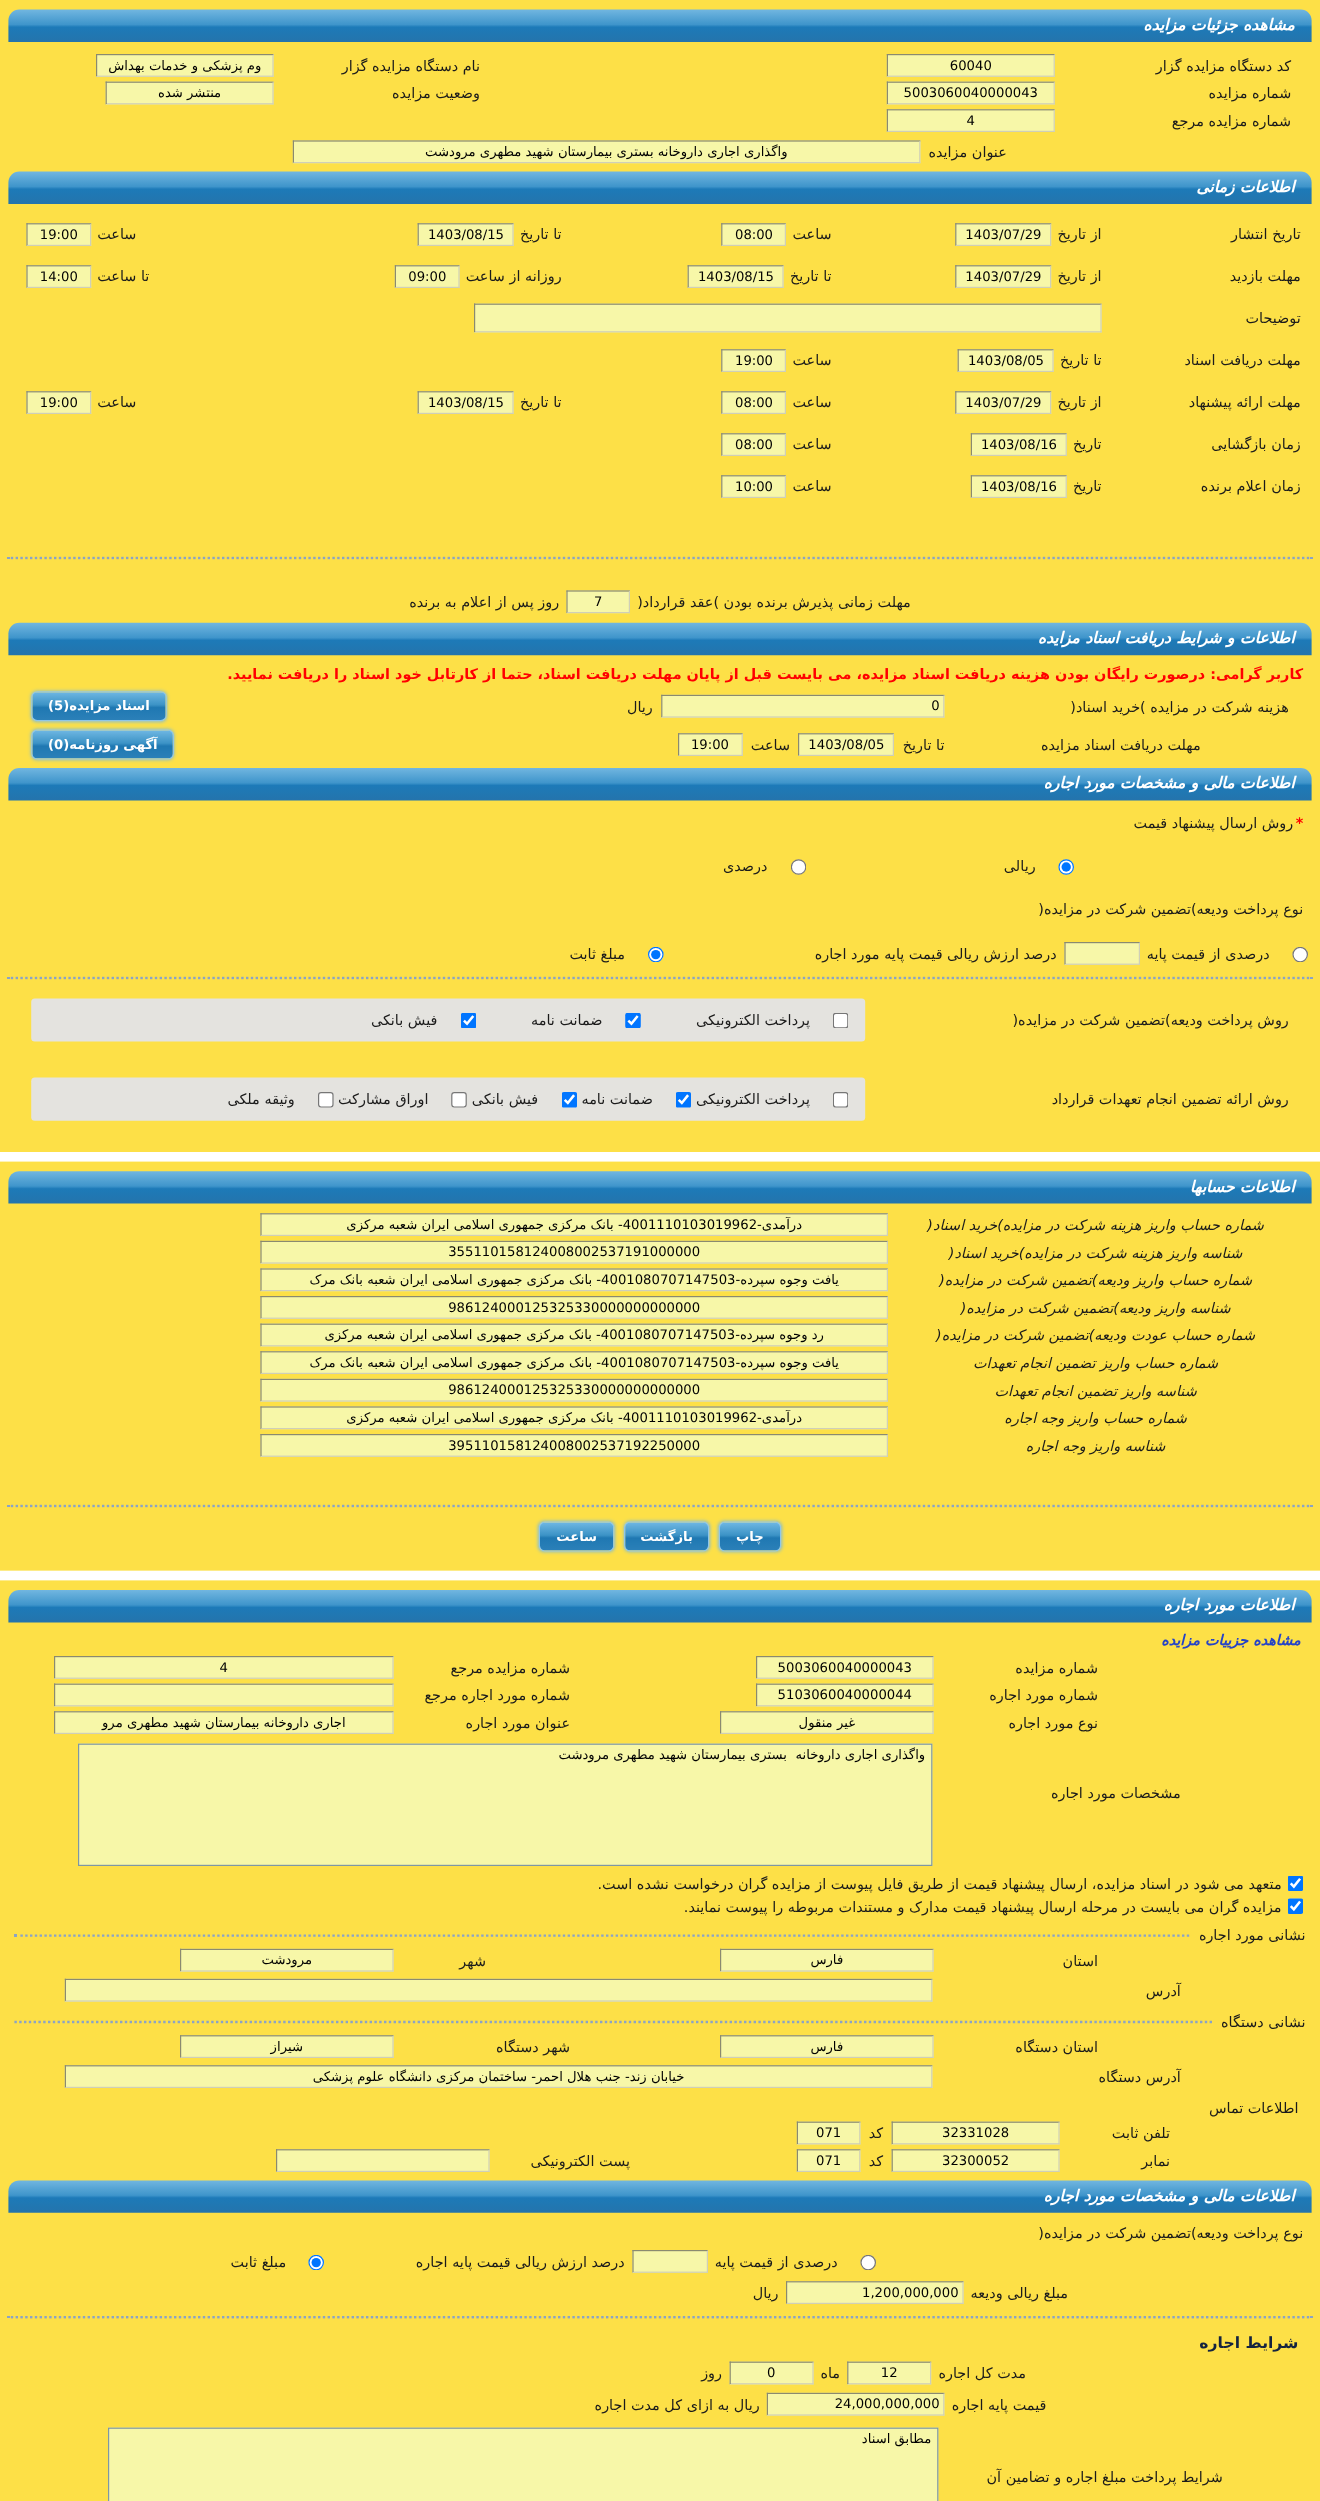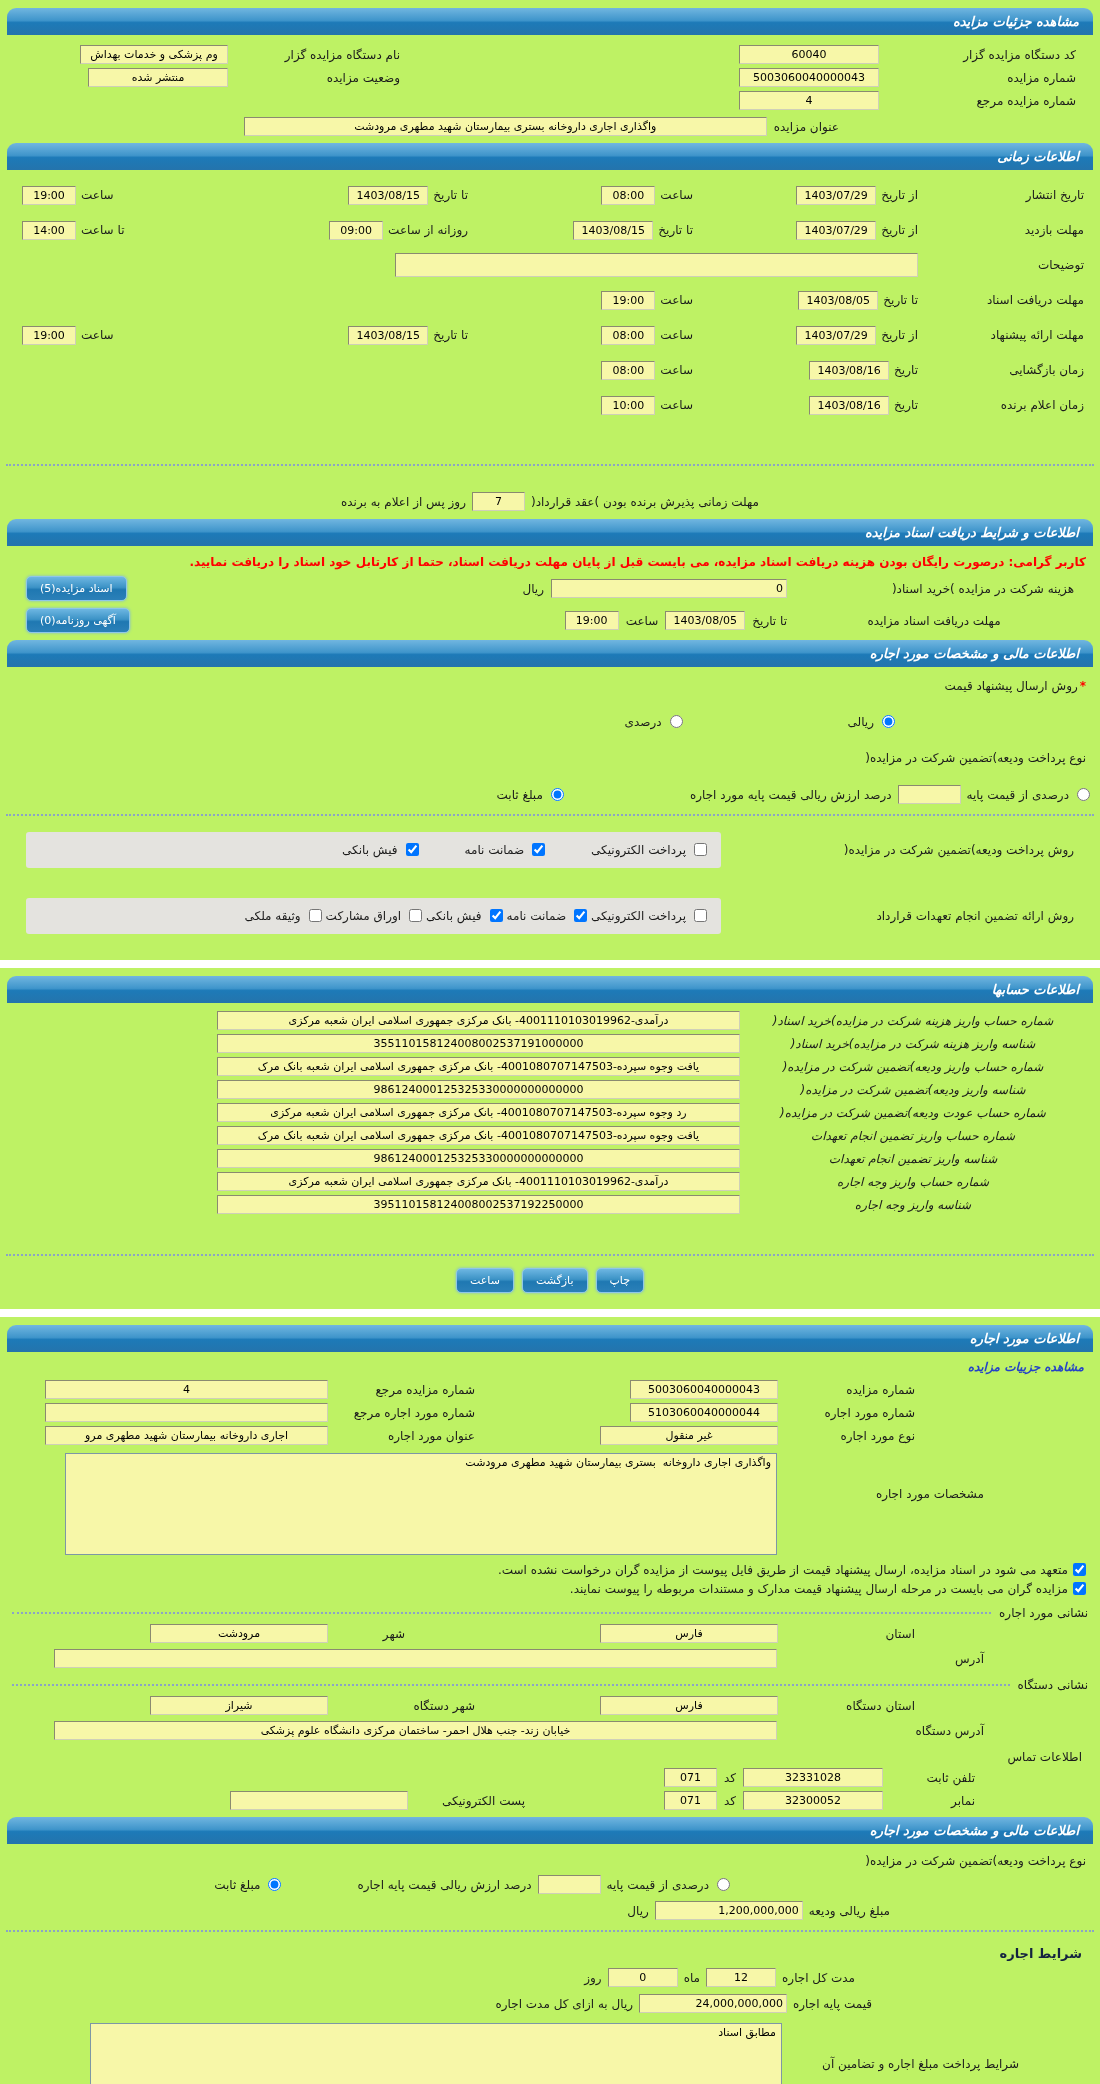--- a/index.html
+++ b/index.html
@@ -1,28 +1,28 @@
 <!DOCTYPE html>
 <html lang="fa" dir="rtl"><head>
 <meta charset="utf-8">
 <style>
   html,body{margin:0;padding:0;}
   body{width:1100px;background:#ffffff;font-family:"DejaVu Sans",sans-serif;font-size:12px;color:#1b1b1b;direction:rtl;}
-  .panel{background:#bef264;padding:1px 0 10px;}
+  .panel{background:#fde047;padding:1px 0 10px;}
   .hdr{margin:7px 7px 0;height:27px;border-radius:9px 9px 0 0;
        background:linear-gradient(to bottom,#71b6e0 0%,#3f95cb 46%,#1d7ab8 54%,#2474ac 100%);
        color:#fff;font-weight:bold;font-style:italic;font-size:13px;
        display:flex;align-items:center;padding:0 14px;}
   .inp{background:#f7f7a8;border:1px solid;border-color:#8a8a70 #cfcfb8 #cfcfb8 #8a8a70;
        height:17px;font-family:"DejaVu Sans",sans-serif;font-size:11px;text-align:center;padding:0 3px;}
   .inp.num{text-align:right;}
   .ta{background:#f7f7a8;border:1px solid #7d97a5;font-family:"DejaVu Sans",sans-serif;font-size:11px;padding:2px 5px;resize:none;}
   .btn{background:linear-gradient(to bottom,#6db6e2,#3c93c6 45%,#1f78b2 55%,#2b80b8);
        border:1px solid #8fc6e8;border-radius:5px;color:#fff;font-family:"DejaVu Sans",sans-serif;
-       font-size:11px;font-weight:normal;padding:5px 13px;cursor:pointer;box-shadow:0 0 3px #7ab8dc;}
+       font-size:11px;font-weight:bold;padding:5px 13px;cursor:pointer;box-shadow:0 0 3px #7ab8dc;}
   .dot{border-top:2px dotted #8aa3c6;margin:10px 6px;height:0;}
   .req{color:#f00;font-weight:bold;margin-left:2px;}
   .warn{color:#f00;font-weight:bold;font-size:12px;margin:9px 14px 6px;text-align:right;}
   .row2{display:grid;grid-template-columns:1fr 1fr;align-items:center;margin:4px 10px;}
   .cell{display:flex;align-items:center;gap:7px;}
   .cell.rt{padding-right:14px;}
   .cell.rt .lab{width:190px;}
   .cell.lf{padding-right:150px;}
   .cell.lf .lab{width:165px;}
   .lab{display:inline-block;}
@@ -30,21 +30,21 @@
   .w130{width:132px;} .w140{width:140px;} .w170{width:170px;}
   .w250{width:275px;} .w520{width:515px;} .w560{width:515px;} .w720{width:715px;}
   .tgrid{display:grid;grid-template-columns:170px 225px 225px 250px 1fr;align-items:center;margin:5px 12px 0;min-height:30px;}
   .tc{display:flex;align-items:center;gap:5px;}
   .tc.endc{justify-content:flex-end;padding-left:10px;}
   .tlab{padding-right:4px;}
   .centerline{display:flex;align-items:center;gap:6px;justify-content:center;margin:26px 0 8px;}
   .docrow{display:flex;align-items:center;margin:7px 26px;gap:7px;}
   .spacer{flex:1;}
   .radrow{display:flex;align-items:center;margin:16px 0;}
-  .ck{display:inline-flex;align-items:flex-start;gap:8px;}
+  .ck{display:inline-flex;align-items:flex-end;gap:19px;}
   .ck input{width:13px;height:13px;margin:0;}
   .gbrow{display:flex;align-items:center;margin:16px 26px;gap:8px;}
   .gblab{width:345px;}
   .graybox{background:#e4e3df;border-radius:3px;padding:11px 14px;flex:1;display:flex;align-items:center;}
   .viewlink{color:#2442c8;font-style:italic;font-weight:bold;font-size:12px;display:inline-block;margin:8px 16px 2px;cursor:pointer;text-decoration:none;}
   .acc-grid{display:grid;grid-template-columns:350px auto;align-items:center;row-gap:4px;margin:8px 10px;}
   .acc-lab{text-align:center;padding-right:4px;font-style:italic;}
   .acc-val{display:flex;justify-content:flex-start;}
   .btnrow{display:flex;justify-content:center;gap:8px;margin:12px 0 6px;}
   .gap{background:#ffffff;height:8px;}

